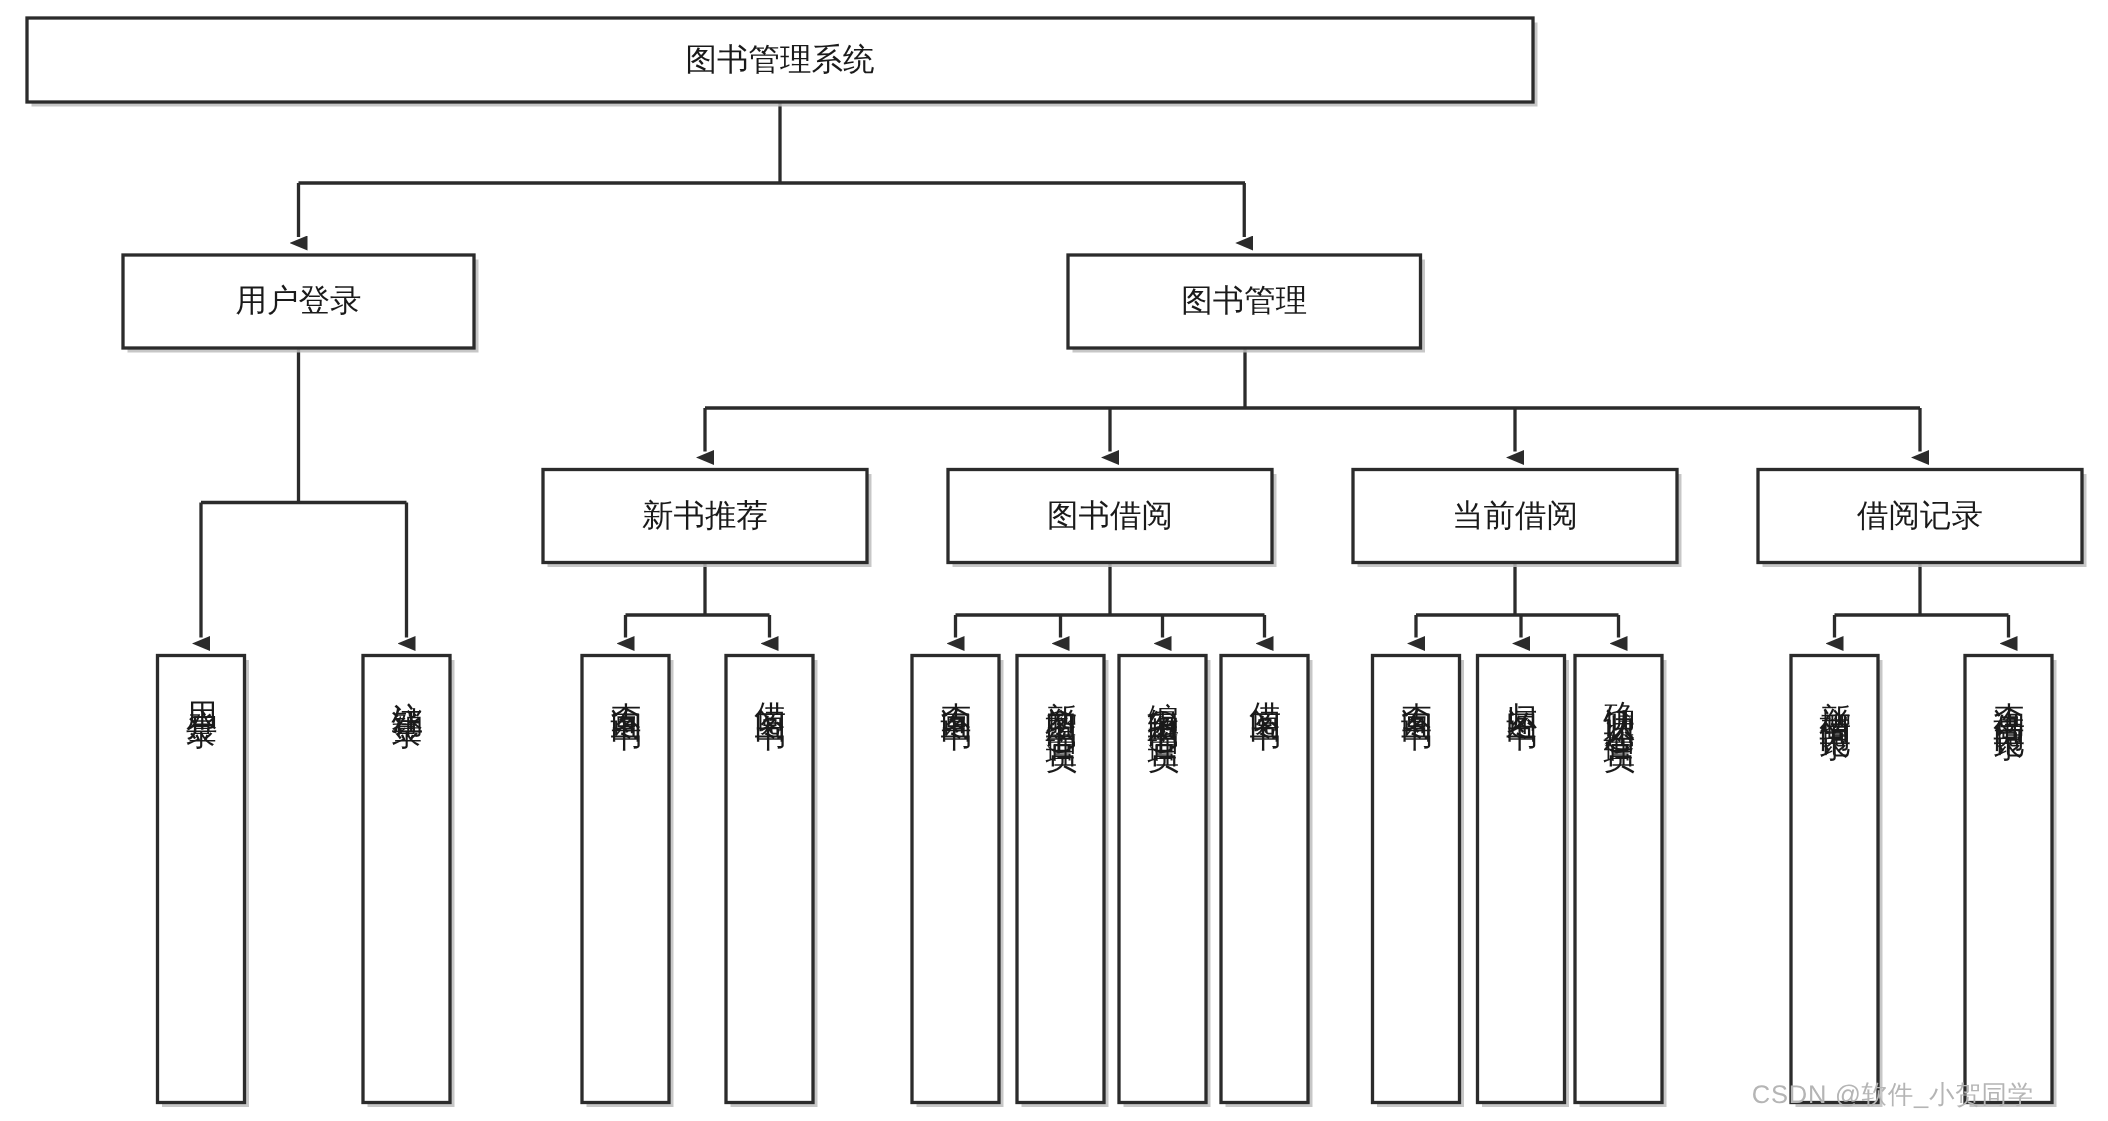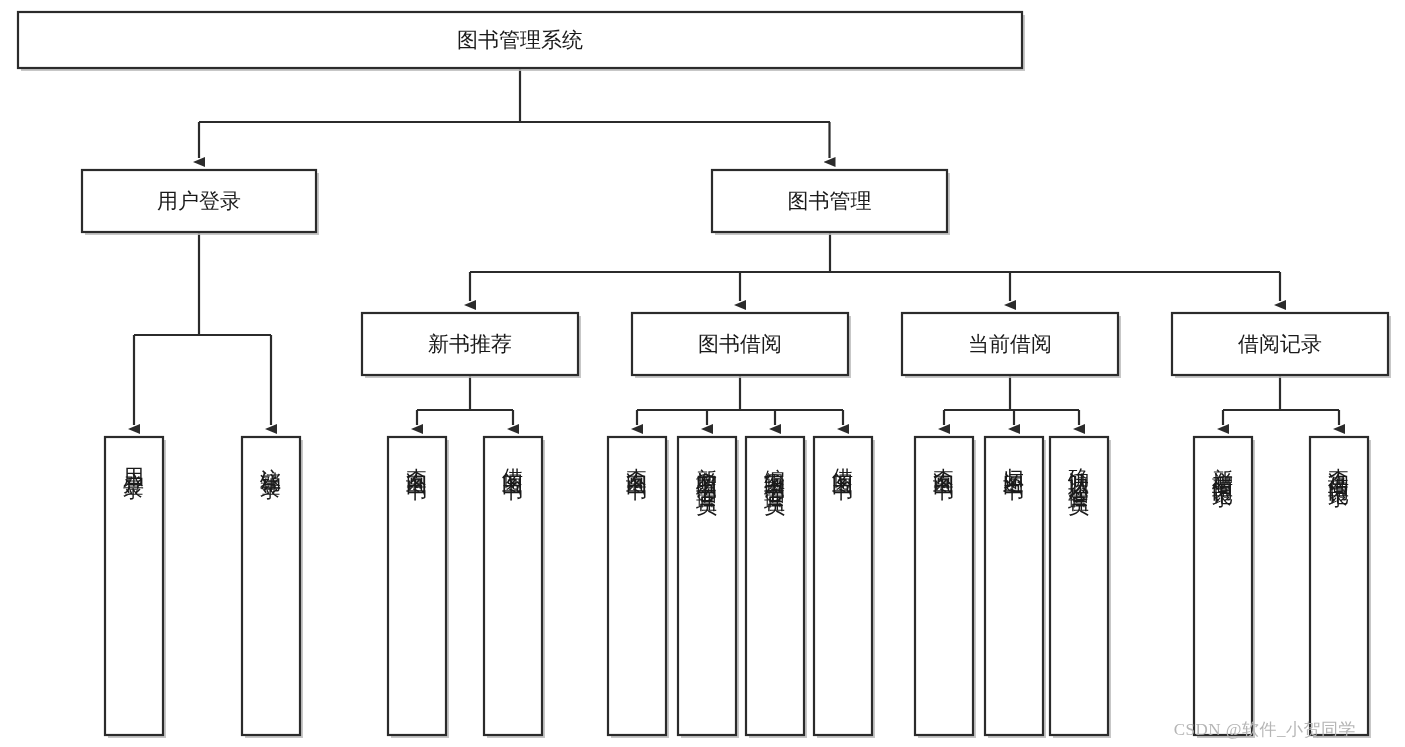--- a/index.html
+++ b/index.html
@@ -65,21 +65,21 @@
     font-size: 21px;
     line-height: 1;
     letter-spacing: 4px;
     color: #1a1a1a;
     white-space: nowrap;
   }
   .watermark {
     position: absolute;
     right: 8px;
     bottom: 6px;
-    font-family: Liberation Serif, serif;
+    font-family: Liberation Sans, sans-serif;
     font-size: 17px;
     color: #b5b5b5;
     letter-spacing: 0.5px;
     user-select: none;
   }
 </style>
 </head>
 <body>
 
 <div id="diagram-root">

